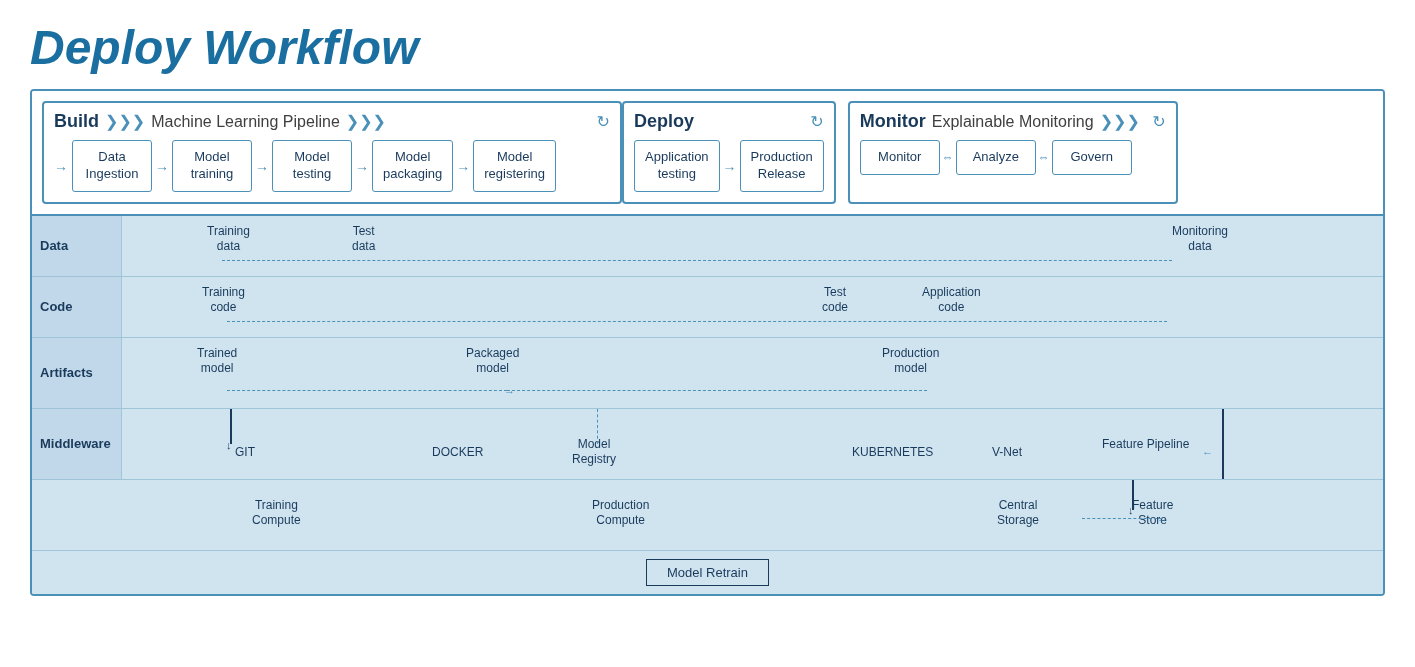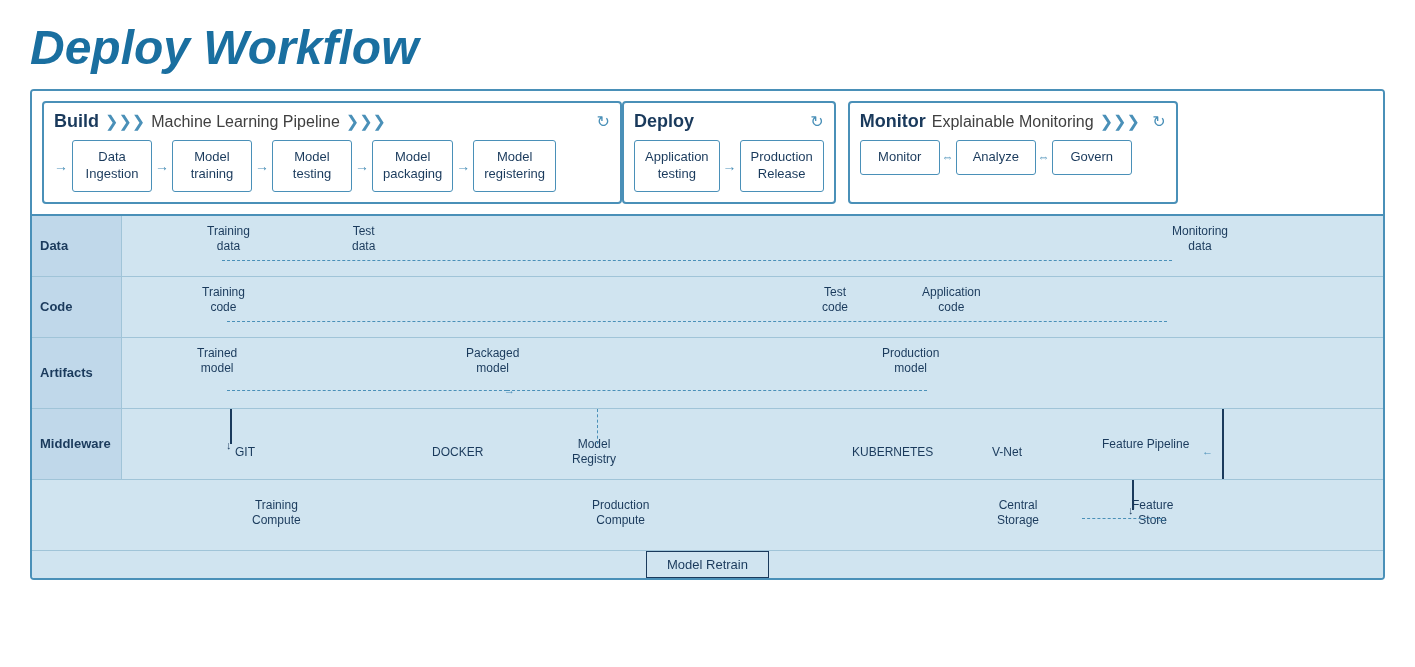--- a/index.html
+++ b/index.html
@@ -192,21 +192,21 @@
     .arrow-left {
       position: absolute;
       color: #4a90b8;
       font-size: 11px;
     }
 
     
     .retrain-row {
       display: flex;
       justify-content: center;
-      padding: 0;
+      padding: 8px;
       background: #d0e4f0;
       border-top: 1px solid #a0c4d8;
     }
     .retrain-box {
       border: 1.5px solid #1a3a5c;
       padding: 5px 20px;
       font-size: 13px;
       color: #1a3a5c;
       background: #d0e4f0;
     }

